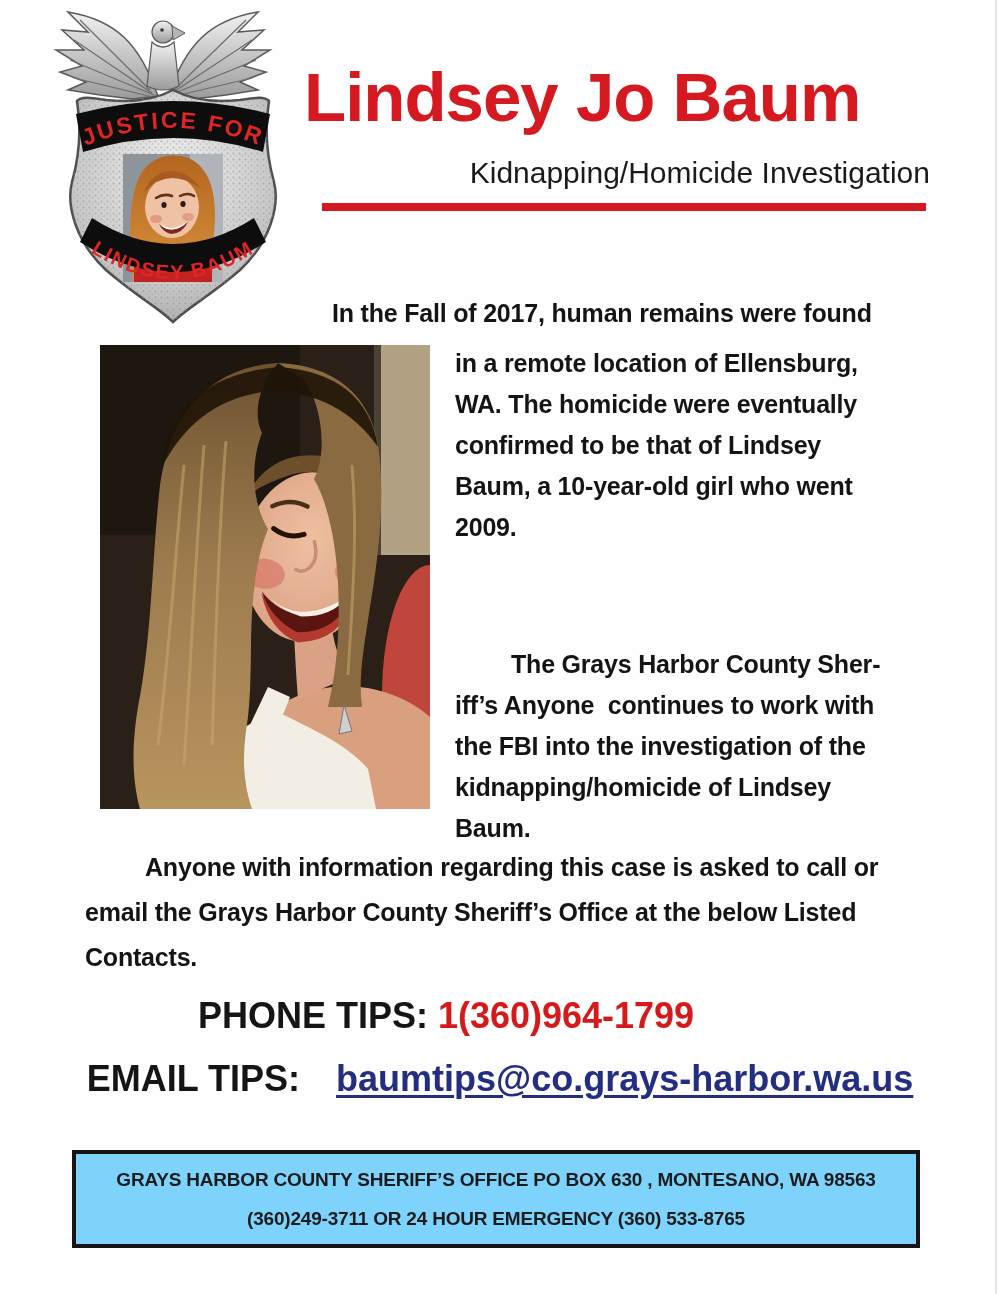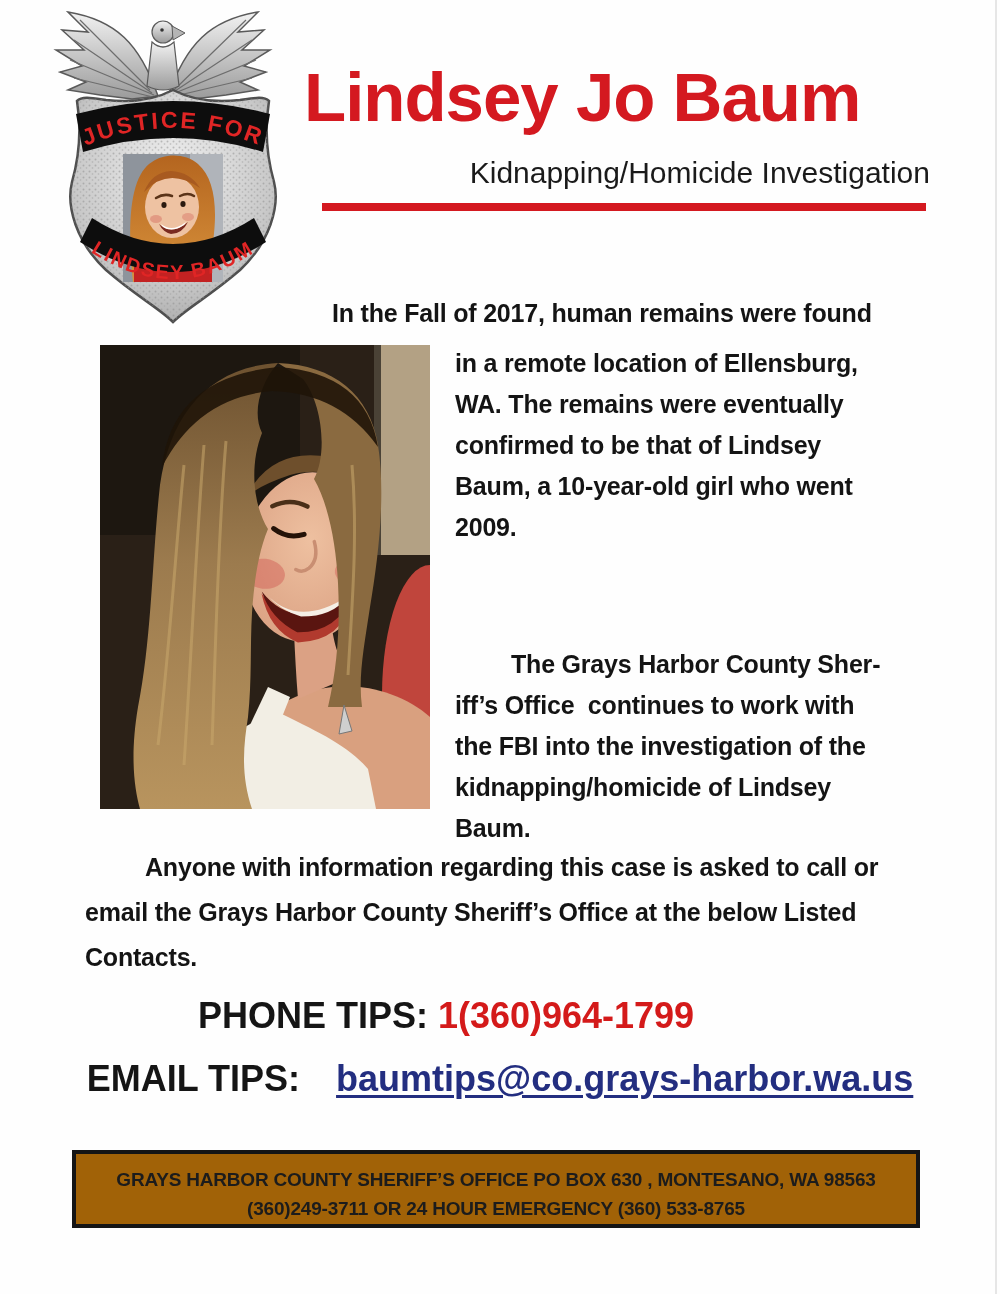--- a/index.html
+++ b/index.html
@@ -24,26 +24,26 @@
   #p3 .bline:first-child{padding-left:60px;}
   #phoneRow{left:0;top:995px;width:892px;text-align:center;font-size:36px;
     font-weight:bold;white-space:nowrap;}
   #phoneRow .lbl{color:#151515;}
   #phoneRow .num{color:#d41a1a;}
   #emailRow{left:0;top:1058px;width:1000px;text-align:center;font-size:36px;
     font-weight:bold;white-space:nowrap;}
   #emailRow .lbl{color:#151515;}
   #emailRow a{color:#232e80;text-decoration:underline;text-decoration-thickness:3px;
     text-underline-offset:4px;cursor:pointer;margin-left:26px;}
-  #footerBox{left:72px;top:1150px;width:848px;height:78px;border:4px solid #151515;
-    box-sizing:border-box;text-align:center;background:#a16207;}
+  #footerBox{left:72px;top:1150px;width:848px;height:98px;border:4px solid #151515;
+    box-sizing:border-box;text-align:center;background:#7dd3fc;}
   #footerBox .fline{font-size:19px;font-weight:bold;color:#1c1c1c;white-space:pre;
     letter-spacing:-0.2px;}
   #footerBox .fline1{margin-top:15px;}
-  #footerBox .fline2{margin-top:7px;}
+  #footerBox .fline2{margin-top:17px;}
   #scanline{left:995px;top:0;width:2px;height:1294px;background:#dcdcdc;opacity:.7;}
   #badge{left:40px;top:2px;}
   #portrait{left:100px;top:345px;}
 </style>
 </head>
 <body>
 
 <div id="page">
 
   <svg id="badge" class="abs" width="258" height="332" viewBox="0 0 258 332">
@@ -178,29 +178,29 @@
 
     <path d="M62,122 Q72,32 178,22 Q266,28 278,102 Q240,48 172,46 Q98,52 62,122 Z" fill="#1f1408" opacity="0.9"></path>
 
     <path d="M84,120 C76,200 70,300 58,400 M104,100 C96,200 92,300 84,420 M126,96 C118,190 116,290 112,400 M252,120 C258,190 252,260 248,330" stroke="#c9a76b" stroke-width="3" fill="none" opacity="0.55"></path>
 
     <path d="M244,360 l8,26 l-13,3 z" fill="#cfcfcf" stroke="#777777" stroke-width="1"></path>
   </svg>
 
   <div id="p1rest" class="abs bodytext">
     <div class="bline">in a remote location of Ellensburg,</div>
-    <div class="bline">WA. The remains were eventually</div>
+    <div class="bline">WA. The homicide were eventually</div>
     <div class="bline">confirmed to be that of Lindsey</div>
     <div class="bline">Baum, a 10-year-old girl who went</div>
     <div class="bline">2009.</div>
   </div>
 
   <div id="p2" class="abs bodytext">
     <div class="bline">The Grays Harbor County Sher-</div>
-    <div class="bline">iff’s Office  continues to work with</div>
+    <div class="bline">iff’s Anyone  continues to work with</div>
     <div class="bline">the FBI into the investigation of the</div>
     <div class="bline">kidnapping/homicide of Lindsey</div>
     <div class="bline">Baum.</div>
   </div>
 
   <div id="p3" class="abs bodytext">
     <div class="bline">Anyone with information regarding this case is asked to call or</div>
     <div class="bline">email the Grays Harbor County Sheriff’s Office at the below Listed</div>
     <div class="bline">Contacts.</div>
   </div>

